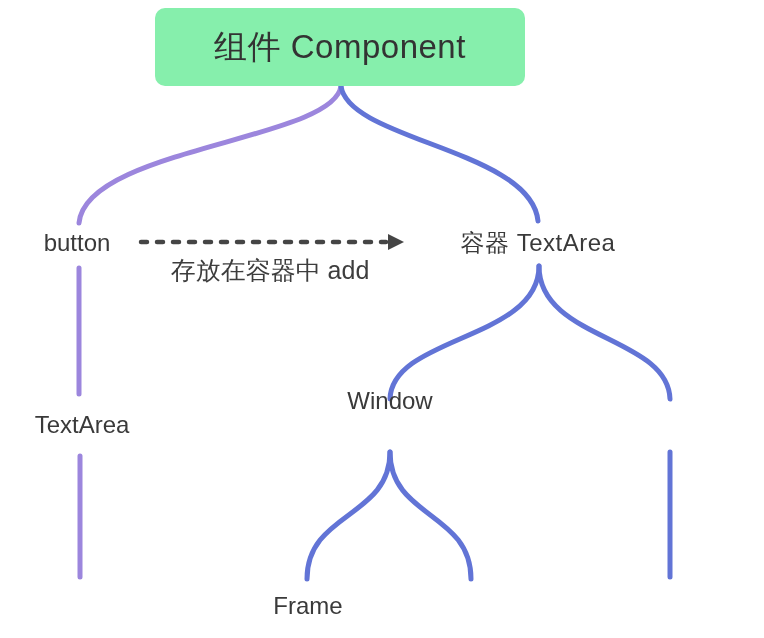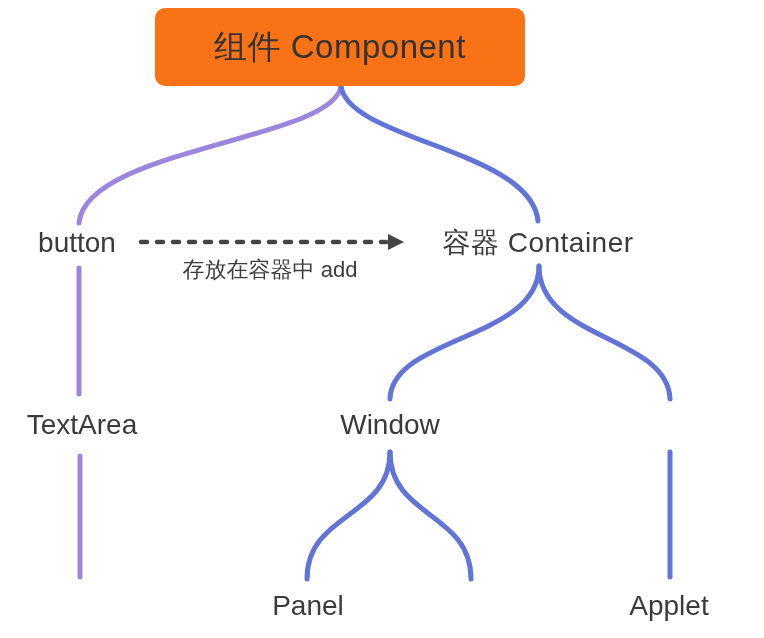--- a/index.html
+++ b/index.html
@@ -16,42 +16,42 @@
   }
   .edges {
     position: absolute;
     left: 0; top: 0;
     width: 764px; height: 638px;
   }
   .root-node {
     position: absolute;
     left: 155px; top: 8px;
     width: 370px; height: 78px;
-    background: #f97316;
+    background: #86efac;
     border-radius: 10px;
     display: flex;
     align-items: center;
     justify-content: center;
     font-size: 33px;
     color: #333333;
     white-space: nowrap;
     letter-spacing: 0.5px;
   }
   .node {
     position: absolute;
     transform: translate(-50%, -50%);
-    font-size: 28px;
+    font-size: 24px;
     color: #3a3a3a;
     white-space: nowrap;
   }
   .cjk-gap { letter-spacing: 0.5px; }
   .edge-label {
     position: absolute;
     transform: translate(-50%, -50%);
-    font-size: 22px;
+    font-size: 25px;
     color: #3d3d3d;
     white-space: nowrap;
   }
 </style>
 </head>
 <body>
 
 <div class="canvas">
 
   <svg class="edges" viewBox="0 0 764 638" xmlns="http://www.w3.org/2000/svg">
@@ -77,28 +77,27 @@
     <path d="M 141 242 L 386 242" fill="none" stroke="#454545" stroke-width="4.5" stroke-linecap="round" stroke-dasharray="6 10"></path>
     <polygon points="388,234 404,242 388,250" fill="#454545"></polygon>
   </svg>
 
   <div class="root-node">
     <span>组件 Component</span>
   </div>
 
   <div class="node" style="left:77px; top:243px;">button</div>
 
-  <div class="node cjk-gap" style="left:538px; top:243px;">容器  Container</div>
+  <div class="node cjk-gap" style="left:538px; top:243px;">容器  TextArea</div>
 
   <div class="edge-label" style="left:270px; top:270px;">存放在容器中 add</div>
 
   <div class="node" style="left:82px; top:425px;">TextArea</div>
 
-  <div class="node" style="left:390px; top:425px;">Window</div>
+  <div class="node" style="left:390px; top:401px;">Window</div>
 
 
 
-  <div class="node" style="left:308px; top:606px;">Panel</div>
+  <div class="node" style="left:308px; top:606px;">Frame</div>
 
 
-  <div class="node" style="left:669px; top:606px;">Applet</div>
 
 </div>
 
 </body></html>

